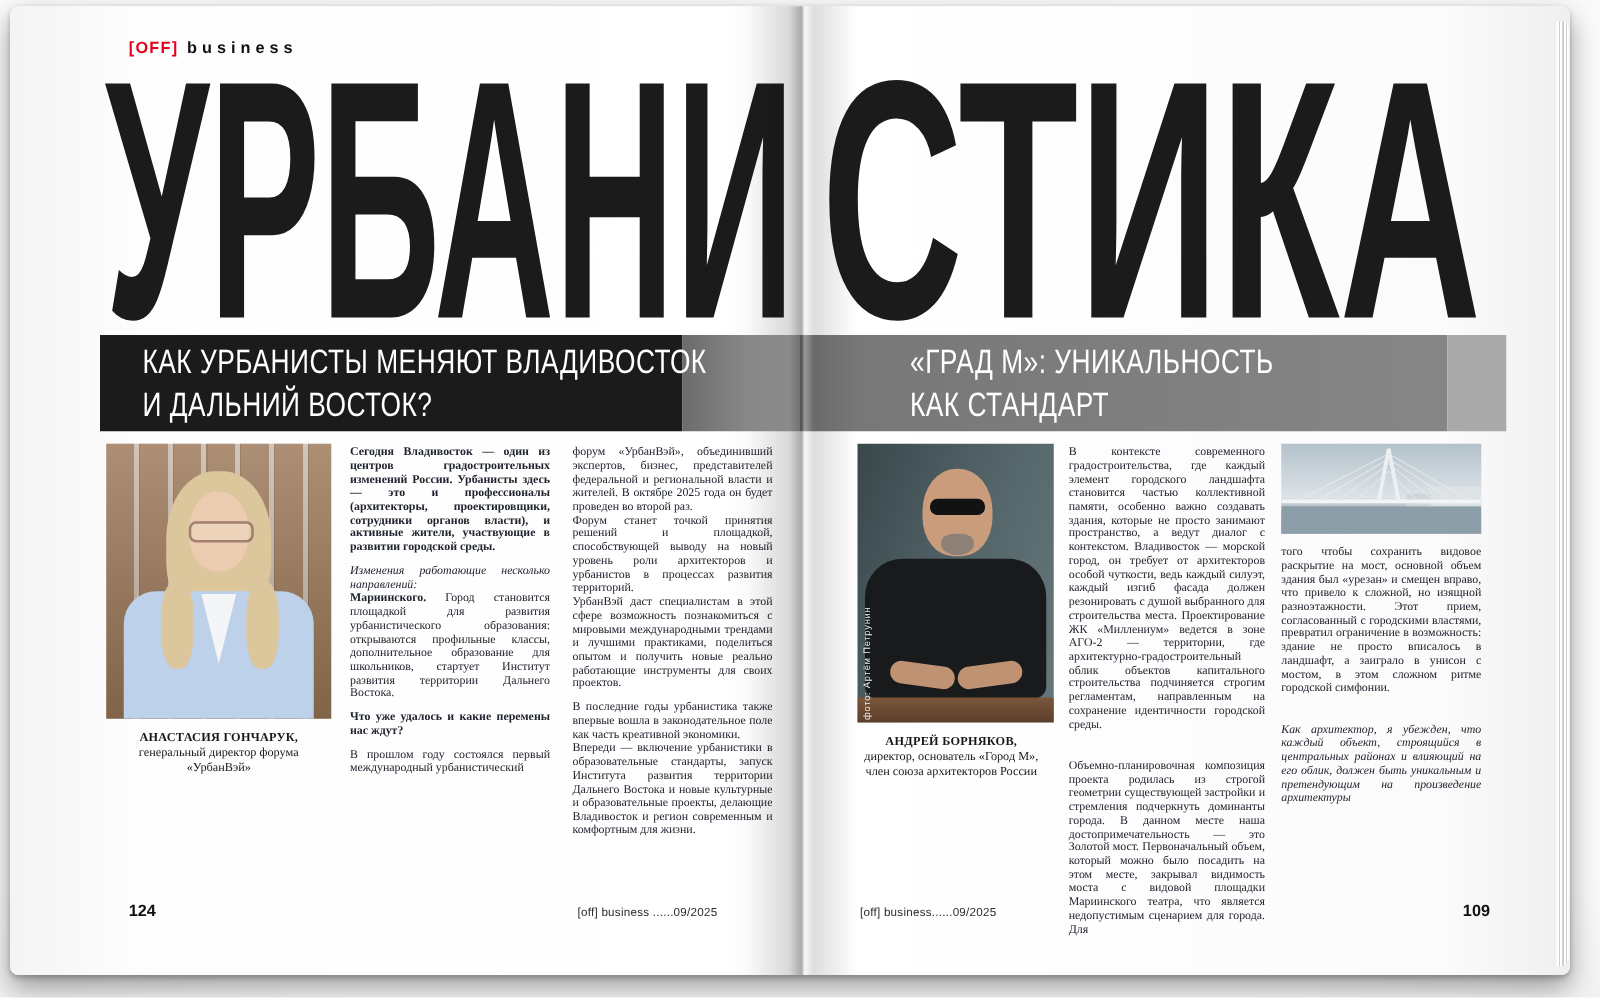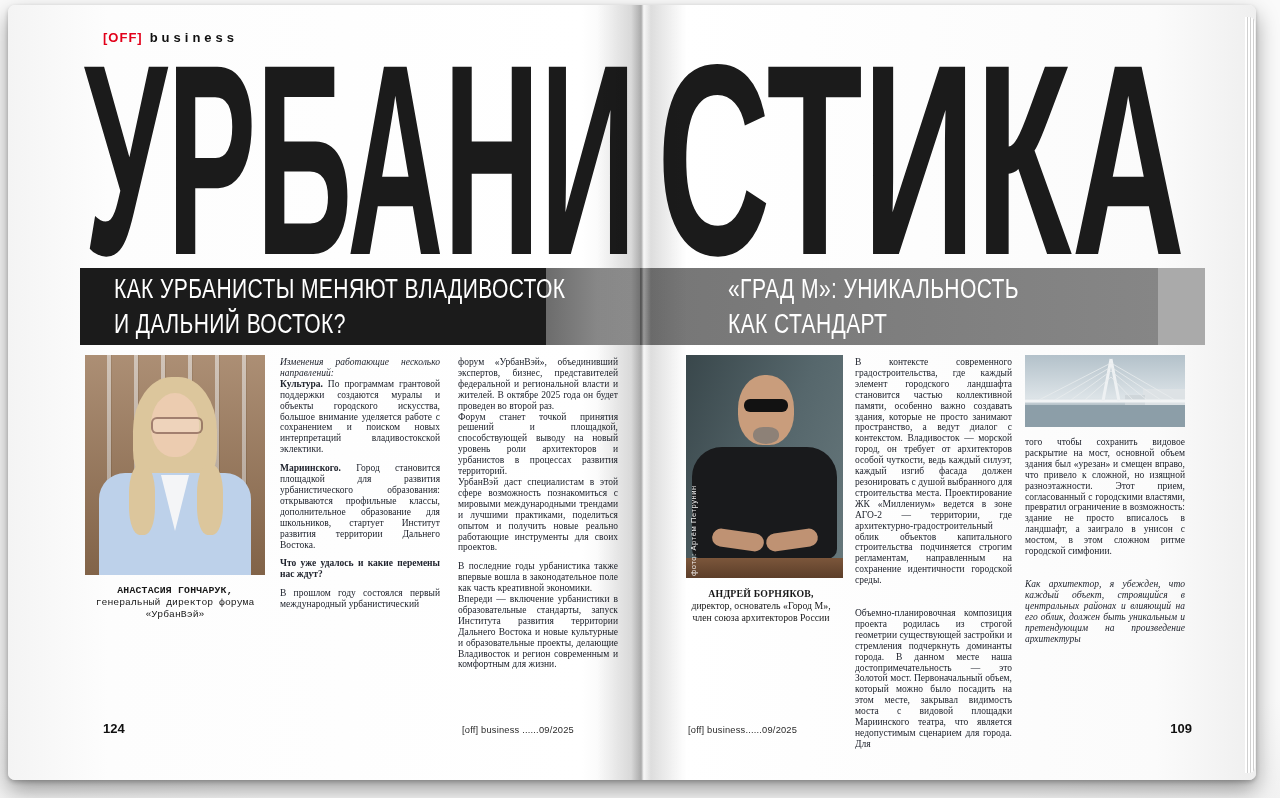--- a/index.html
+++ b/index.html
@@ -67,21 +67,21 @@
   .goatee{position:absolute;left:67px;top:72px;width:26px;height:17px;background:#8d8177;border-radius:40% 40% 50% 50%;}
   .photo-credit{
     position:absolute;left:689px;top:576px;transform:rotate(-90deg);transform-origin:left top;
     color:rgba(255,255,255,.92);font-size:7.5px;letter-spacing:.6px;z-index:6;white-space:nowrap;
   }
   .photo-bridge{left:1025px;top:355px;width:160px;height:72px;background:linear-gradient(180deg,#b3c1ca,#dde4e8 60%,#93a4ad 78%,#8a9ba4);}
   
   .caption{position:absolute;text-align:center;font-family:"Liberation Serif",serif;color:#181818;line-height:12px;}
   .caption .name{font-weight:bold;font-size:9.8px;letter-spacing:.2px;}
   .caption .role{font-size:9.8px;}
-  .cap-l{left:85px;top:585px;width:180px;font-family:Liberation Mono, monospace;}
+  .cap-l{left:85px;top:585px;width:180px;}
   .cap-r{left:671px;top:588px;width:180px;}
   
   .col{position:absolute;width:160px;font-family:"Liberation Serif",serif;font-size:9.5px;line-height:10.9px;
        text-align:justify;color:#20242e;}
   .col p{margin:0 0 8px;}
   .col p.tight{margin-bottom:0;}
   .col p.big-gap{margin-bottom:22px;}
   .col .lead{font-weight:bold;}
   .col p.bold{font-weight:bold;}
   .col p.italic{font-style:italic;}
@@ -137,22 +137,22 @@
   <div class="face"></div>
   <div class="glasses-f"></div>
 </div>
 <div class="caption cap-l">
   <div class="name">АНАСТАСИЯ ГОНЧАРУК,</div>
   <div class="role">генеральный директор форума</div>
   <div class="role">«УрбанВэй»</div>
 </div>
 
 <div class="col c1l">
+  <p class="bold">Сегодня Владивосток — один из центров градостроительных изменений России. Урбанисты здесь — это и профессионалы (архитекторы, проектировщики, сотрудники органов власти), и активные жители, участвующие в развитии городской среды.</p>
   <p class="italic tight">Изменения работающие несколько направлений:</p>
-  <p><span class="lead">Культура.</span> <span>По программам грантовой поддержки создаются муралы и объекты городского искусства, большое внимание уделяется работе с сохранением и поиском новых интерпретаций владивостокской эклектики.</span></p>
   <p><span class="lead">Мариинского.</span> <span>Город становится площадкой для развития урбанистического образования: открываются профильные классы, дополнительное образование для школьников, стартует Институт развития территории Дальнего Востока.</span></p>
   <p class="bold">Что уже удалось и какие перемены нас ждут?</p>
   <p>В прошлом году состоялся первый международный урбанистический</p>
 </div>
 
 <div class="col c2l">
   <p class="tight">форум «УрбанВэй», объединивший экспертов, бизнес, представителей федеральной и региональной власти и жителей. В октябре 2025 года он будет проведен во второй раз.</p>
   <p class="tight">Форум станет точкой принятия решений и площадкой, способствующей выводу на новый уровень роли архитекторов и урбанистов в процессах развития территорий.</p>
   <p>УрбанВэй даст специалистам в этой сфере возможность познакомиться с мировыми международными трендами и лучшими практиками, поделиться опытом и получить новые реально работающие инструменты для своих проектов.</p>
   <p class="tight">В последние годы урбанистика также впервые вошла в законодательное поле как часть креативной экономики.</p>

